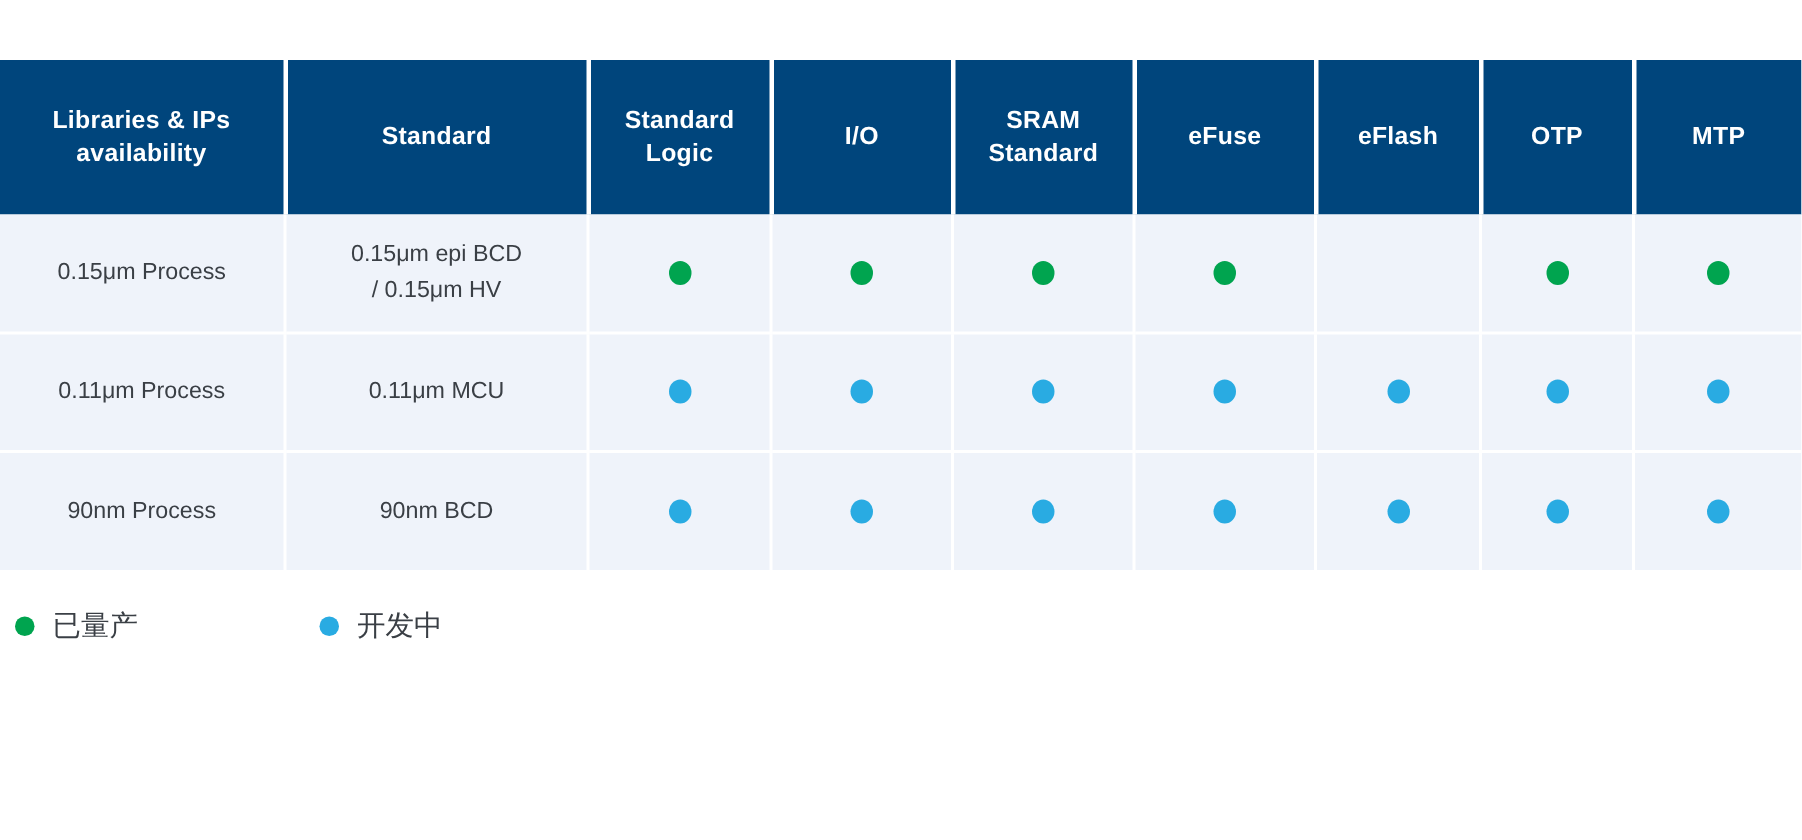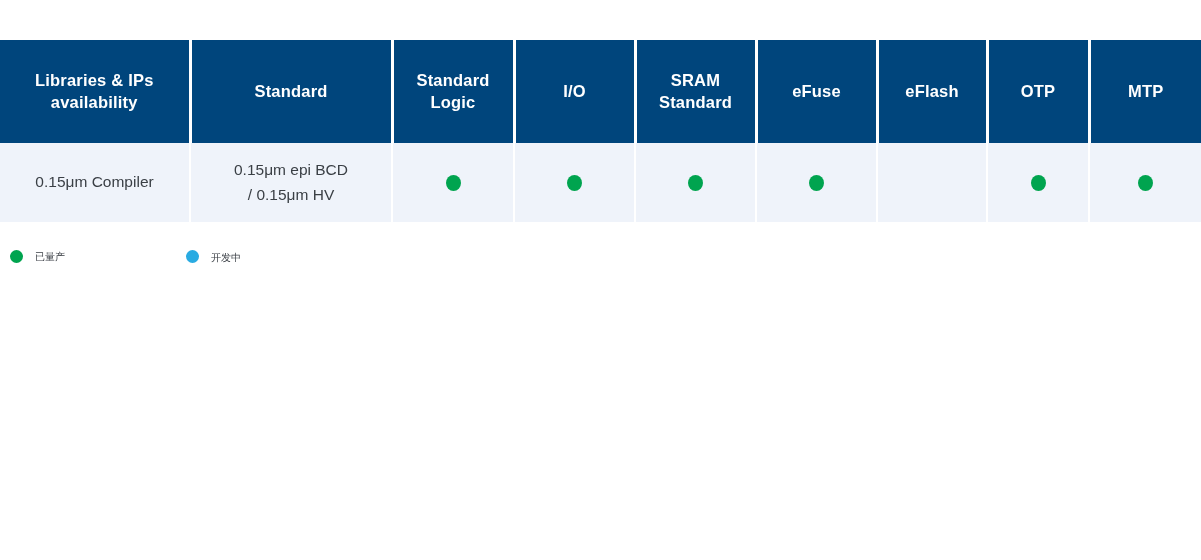--- a/index.html
+++ b/index.html
@@ -90,33 +90,32 @@
     display: flex;
     align-items: center;
   }
   .legend-item {
     display: flex;
     align-items: center;
     margin-right: 0;
   }
   .legend-item + .legend-item {
     margin-left: 121px;
-    align-items: flex-end;
   }
   .legend-dot {
     width: 13px;
     height: 13px;
     border-radius: 50%;
     display: inline-block;
   }
   .legend-dot.produced { background: #00A44F; }
   .legend-dot.developing { background: #29ABE2; }
   .legend-label {
     margin-left: 12px;
-    font-size: 10px;
+    font-size: 19px;
     color: #3a3f45;
     font-family: "DejaVu Sans", "Liberation Sans", sans-serif;
     line-height: 1;
   }
 </style>
 </head>
 <body>
 
 <table class="availability-table">
   <colgroup>
@@ -138,32 +137,58 @@
         <th>I/O</th>
         <th>SRAM Standard</th>
         <th>eFuse</th>
         <th>eFlash</th>
         <th>OTP</th>
         <th>MTP</th>
       </tr>
   </thead>
   <tbody>
       <tr>
-        <td class="col-process"><span class="cell-label">0.15μm Compiler</span></td>
+        <td class="col-process"><span class="cell-label">0.15μm Process</span></td>
         <td class="col-platform">
           <div class="cell-label">0.15μm epi BCD</div>
           <div class="cell-label">/ 0.15μm HV</div>
         </td>
         <td class="col-status"><span class="status-dot produced"></span></td>
         <td class="col-status"><span class="status-dot produced"></span></td>
         <td class="col-status"><span class="status-dot produced"></span></td>
         <td class="col-status"><span class="status-dot produced"></span></td>
         <td class="col-status"></td>
         <td class="col-status"><span class="status-dot produced"></span></td>
         <td class="col-status"><span class="status-dot produced"></span></td>
+      </tr>
+      <tr>
+        <td class="col-process"><span class="cell-label">0.11μm Process</span></td>
+        <td class="col-platform">
+          <div class="cell-label">0.11μm MCU</div>
+        </td>
+        <td class="col-status"><span class="status-dot developing"></span></td>
+        <td class="col-status"><span class="status-dot developing"></span></td>
+        <td class="col-status"><span class="status-dot developing"></span></td>
+        <td class="col-status"><span class="status-dot developing"></span></td>
+        <td class="col-status"><span class="status-dot developing"></span></td>
+        <td class="col-status"><span class="status-dot developing"></span></td>
+        <td class="col-status"><span class="status-dot developing"></span></td>
+      </tr>
+      <tr>
+        <td class="col-process"><span class="cell-label">90nm Process</span></td>
+        <td class="col-platform">
+          <div class="cell-label">90nm BCD</div>
+        </td>
+        <td class="col-status"><span class="status-dot developing"></span></td>
+        <td class="col-status"><span class="status-dot developing"></span></td>
+        <td class="col-status"><span class="status-dot developing"></span></td>
+        <td class="col-status"><span class="status-dot developing"></span></td>
+        <td class="col-status"><span class="status-dot developing"></span></td>
+        <td class="col-status"><span class="status-dot developing"></span></td>
+        <td class="col-status"><span class="status-dot developing"></span></td>
       </tr>
     </tbody>
 </table>
 
 <div class="legend">
     <div class="legend-item">
       <span class="legend-dot produced"></span>
       <span class="legend-label">已量产</span>
     </div>
     <div class="legend-item">

